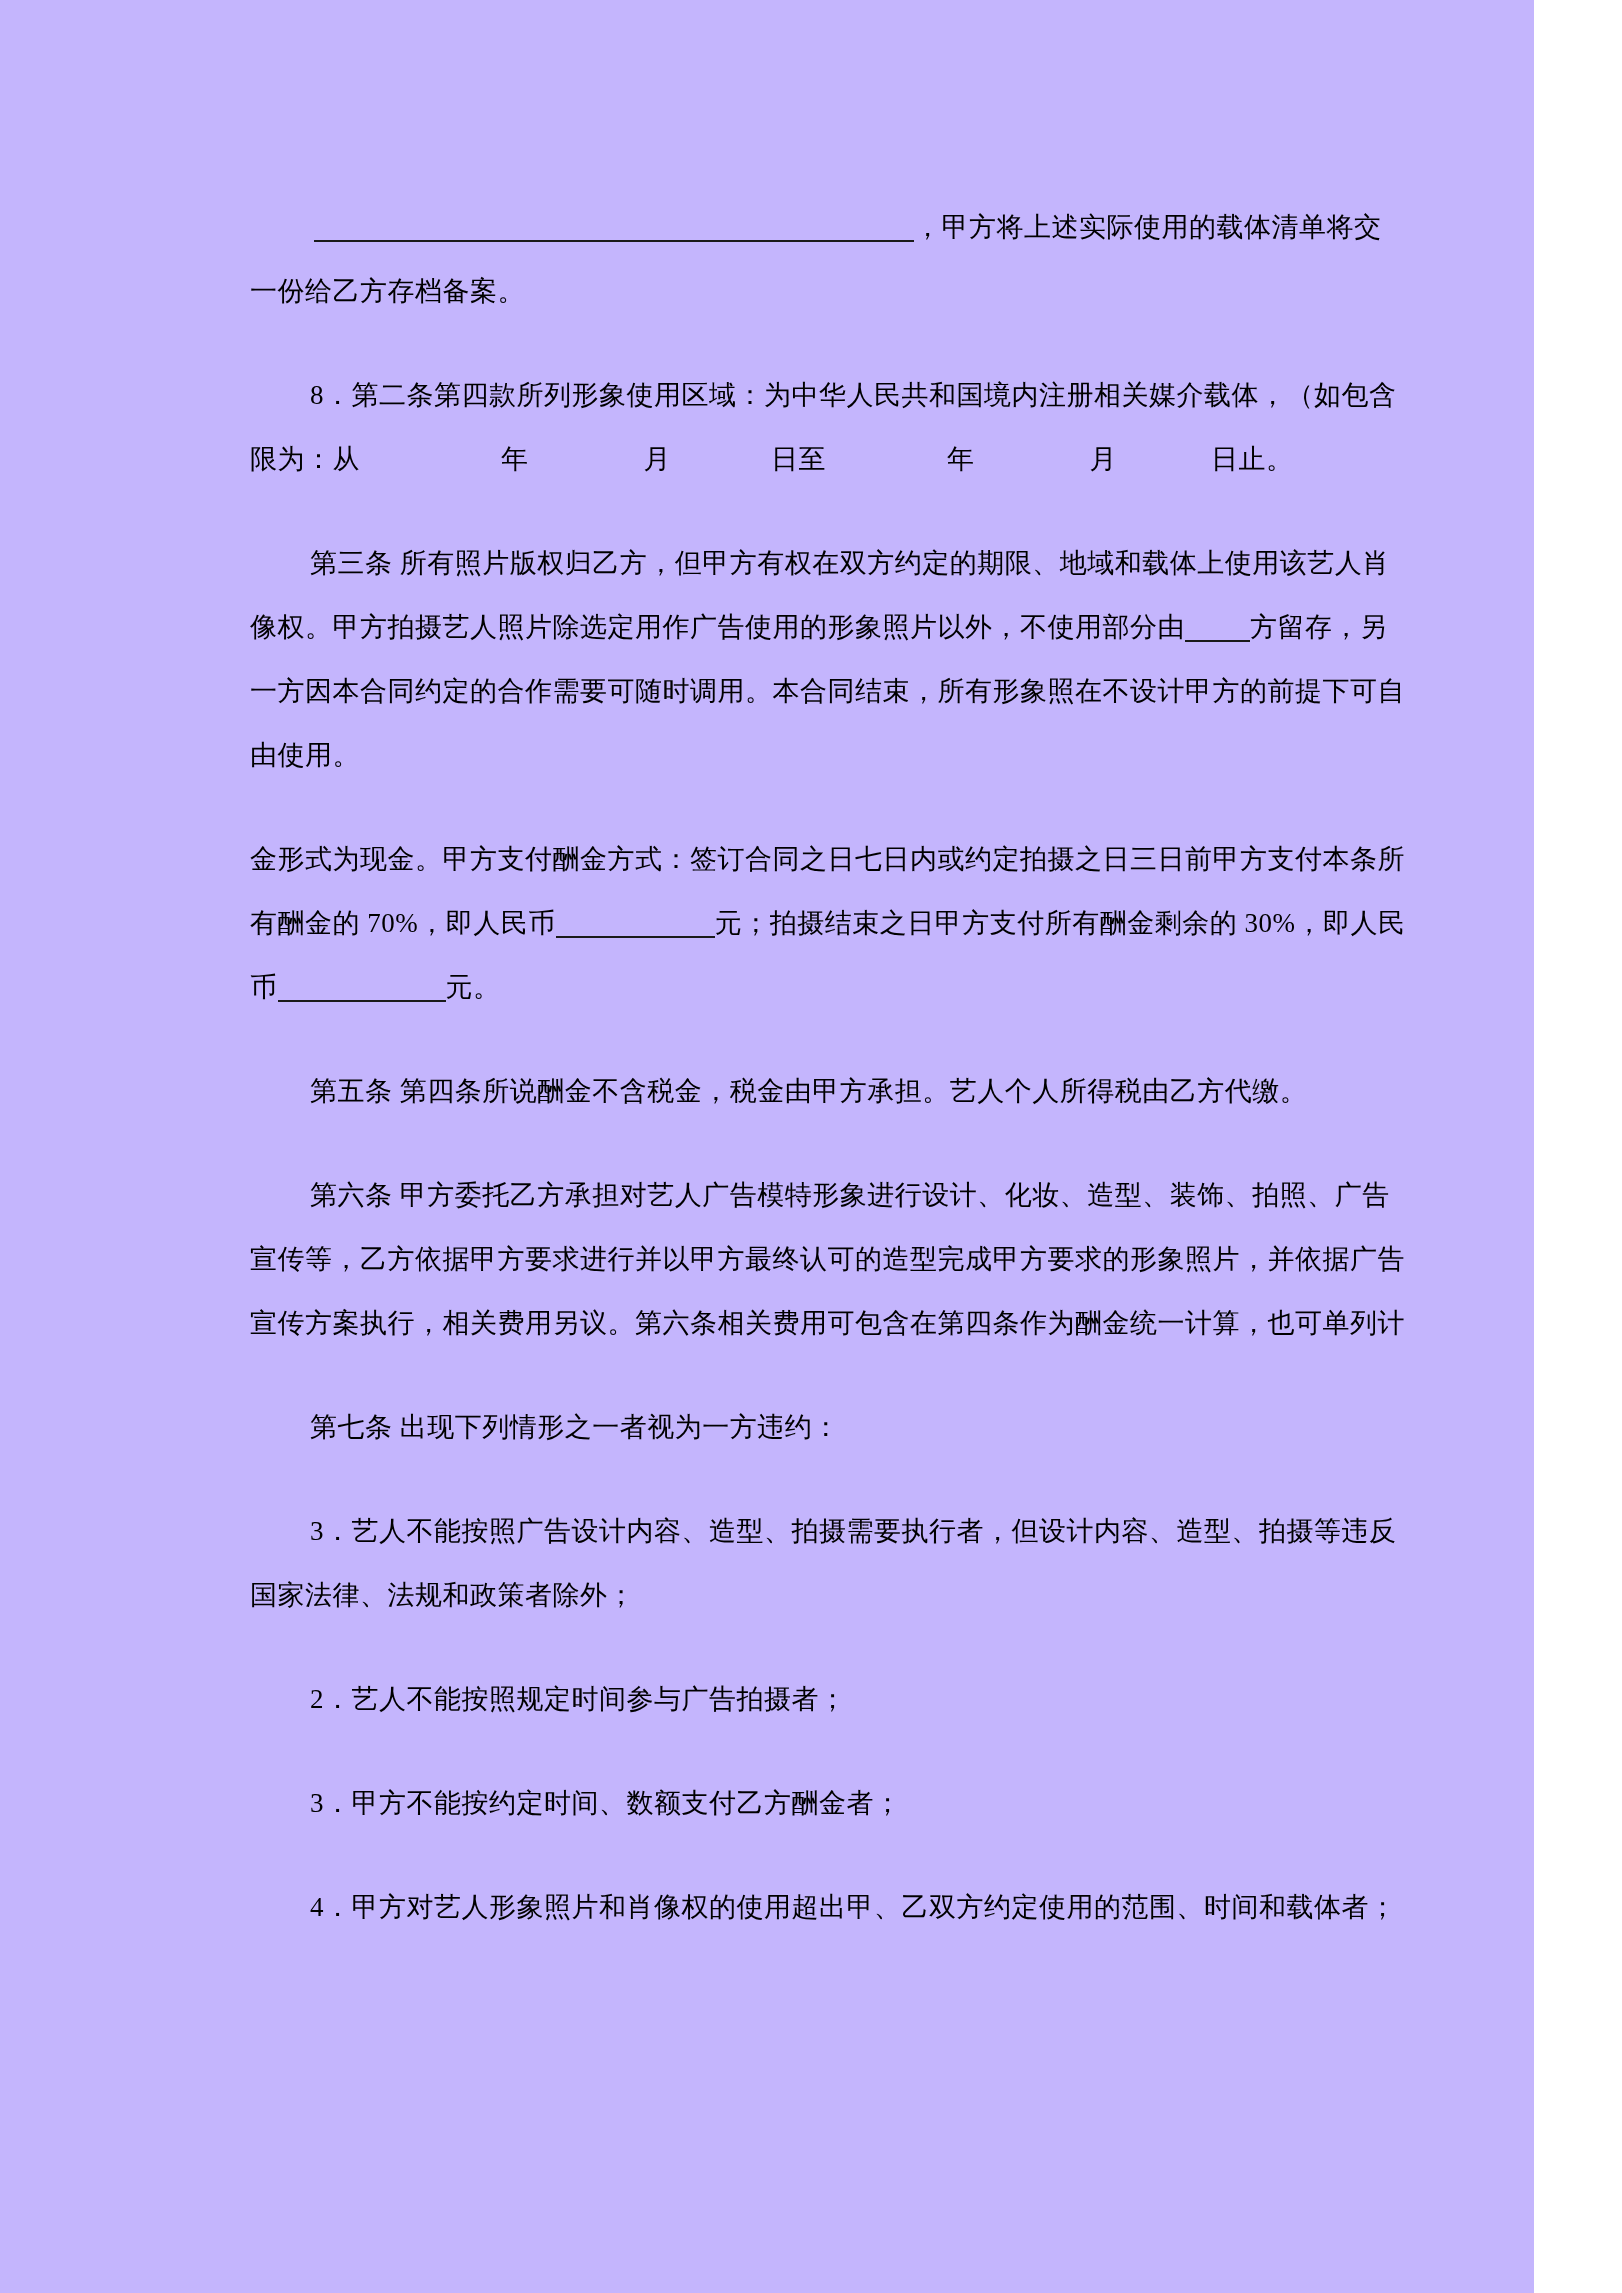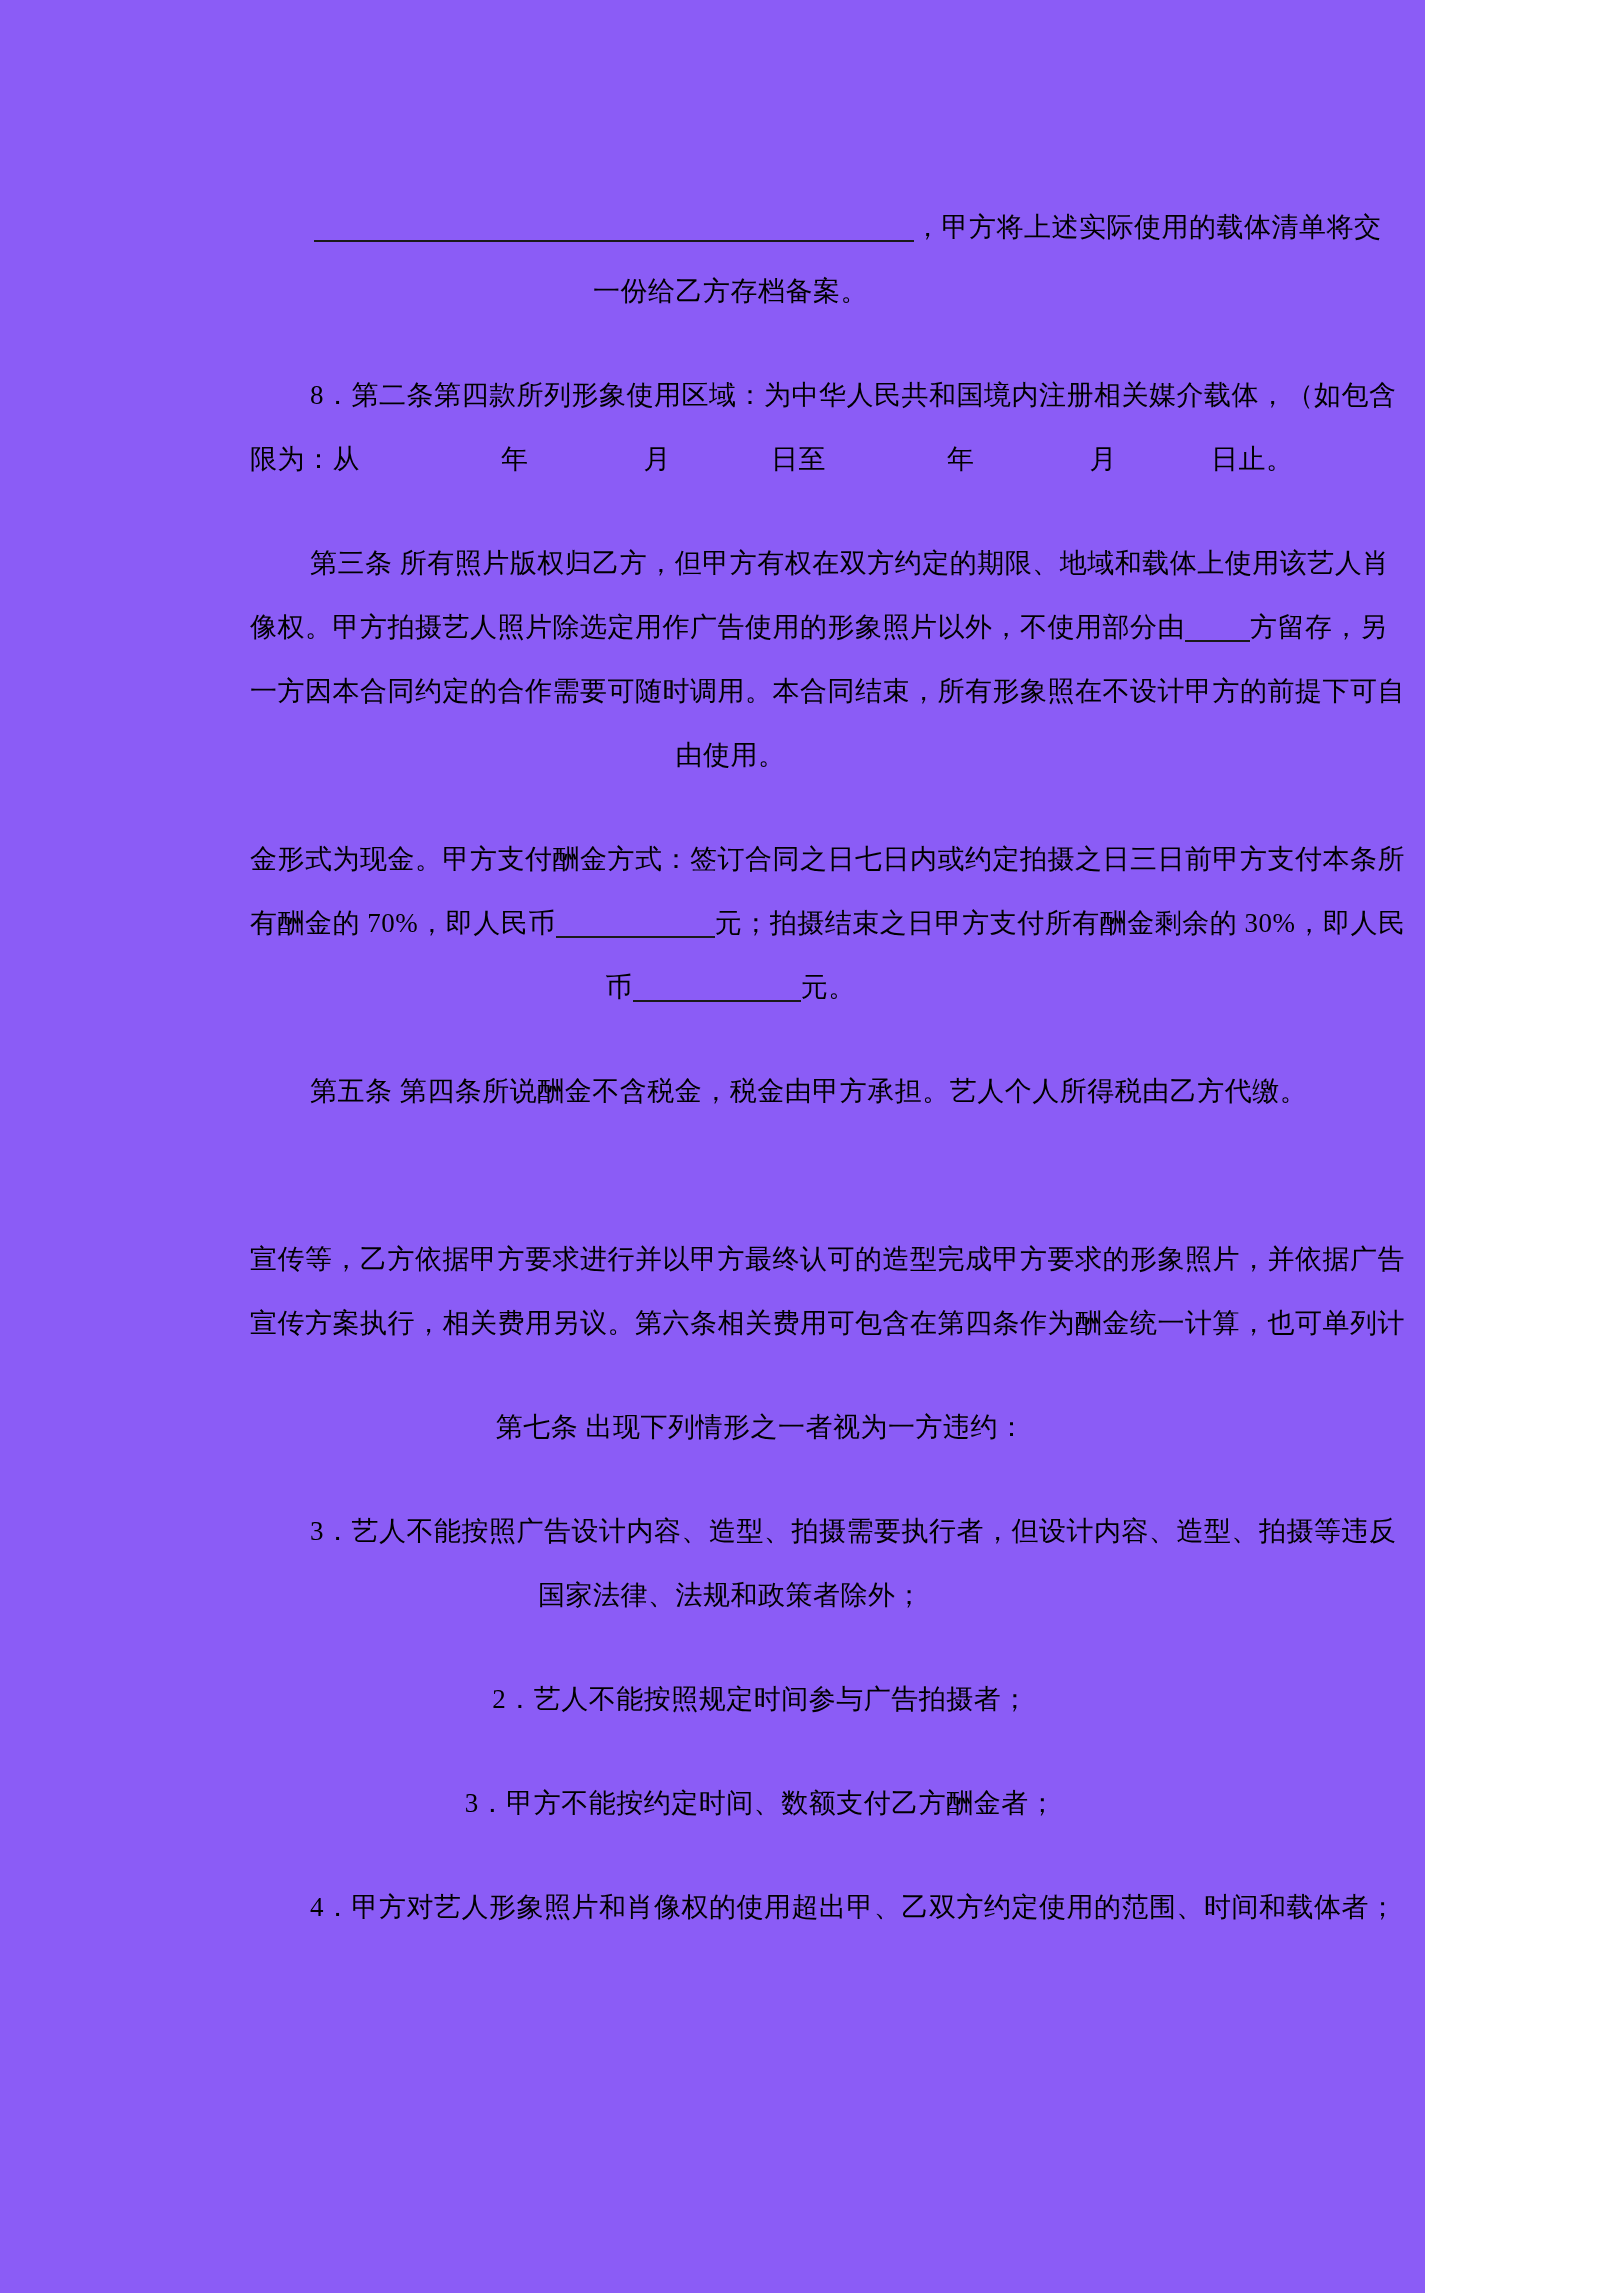--- a/index.html
+++ b/index.html
@@ -2,29 +2,28 @@
 <html style="font-size:14.5px"><head>
 <meta charset="utf-8">
 <style>
   html, body {
     margin: 0;
     padding: 0;
     background: #ffffff;
   }
   .page {
     position: relative;
-    width: 1425px;
+    width: 1534px;
     min-height: 2294px;
-    background: #8b5cf6;
+    background: #c4b5fd;
     box-sizing: border-box;
     padding: 195px 214px 0 250px;
     font-family: "Liberation Serif", "DejaVu Serif", serif;
     font-size: 27px;
     color: #000000;
-    text-align: center;
   }
   .para {
     margin: 0 0 40px 0;
   }
   .line {
     height: 64px;
     line-height: 64px;
     white-space: nowrap;
   }
   .seg-text {
@@ -62,21 +61,21 @@
       </div>
       <div class="para">
         <div class="line"><span class="seg-text">金形式为现金。甲方支付酬金方式：签订合同之日七日内或约定拍摄之日三日前甲方支付本条所</span></div>
         <div class="line"><span class="seg-text">有酬金的 70%，即人民币</span><span class="seg-blank" style="width: 159px; border-bottom-color: rgb(26, 26, 26);"></span><span class="seg-text">元；拍摄结束之日甲方支付所有酬金剩余的 30%，即人民</span></div>
         <div class="line"><span class="seg-text">币</span><span class="seg-blank" style="width: 168px; border-bottom-color: rgb(26, 26, 26);"></span><span class="seg-text">元。</span></div>
       </div>
       <div class="para">
         <div class="line"><span class="seg-space" style="width: 60px;"></span><span class="seg-text">第五条 第四条所说酬金不含税金，税金由甲方承担。艺人个人所得税由乙方代缴。</span></div>
       </div>
       <div class="para">
-        <div class="line"><span class="seg-space" style="width: 60px;"></span></div>
+        <div class="line"><span class="seg-space" style="width: 60px;"></span><span class="seg-text">第六条 甲方委托乙方承担对艺人广告模特形象进行设计、化妆、造型、装饰、拍照、广告</span></div>
         <div class="line"><span class="seg-text">宣传等，乙方依据甲方要求进行并以甲方最终认可的造型完成甲方要求的形象照片，并依据广告</span></div>
         <div class="line"><span class="seg-text">宣传方案执行，相关费用另议。第六条相关费用可包含在第四条作为酬金统一计算，也可单列计</span></div>
       </div>
       <div class="para">
         <div class="line"><span class="seg-space" style="width: 60px;"></span><span class="seg-text">第七条 出现下列情形之一者视为一方违约：</span></div>
       </div>
       <div class="para">
         <div class="line"><span class="seg-space" style="width: 60px;"></span><span class="seg-text">3．艺人不能按照广告设计内容、造型、拍摄需要执行者，但设计内容、造型、拍摄等违反</span></div>
         <div class="line"><span class="seg-text">国家法律、法规和政策者除外；</span></div>
       </div>

